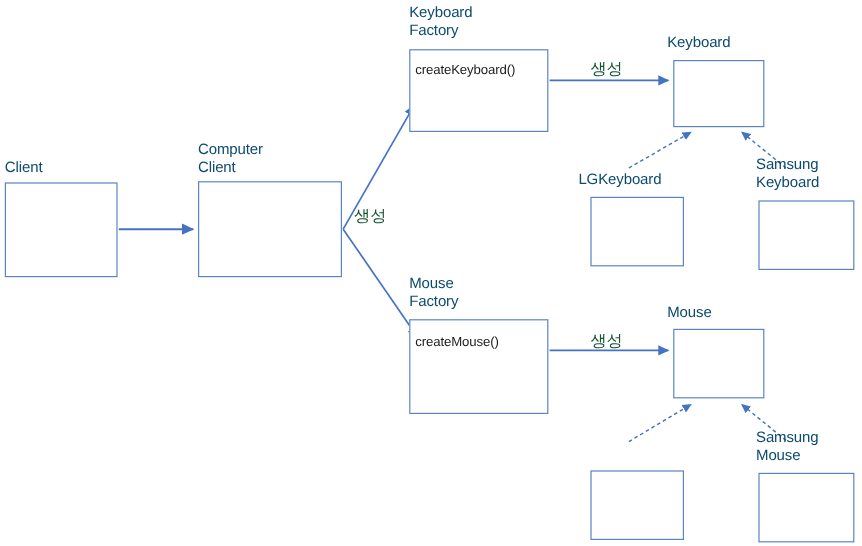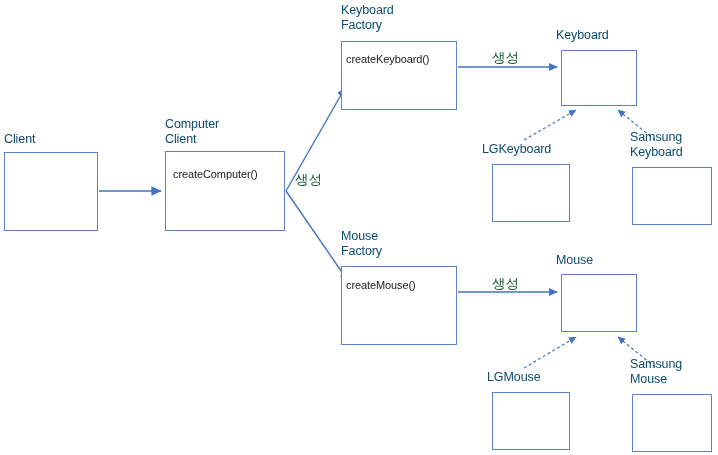--- a/index.html
+++ b/index.html
@@ -92,21 +92,20 @@
 
     <line x1="655" y1="367" x2="618" y2="337" stroke="#4472C4" stroke-width="1.2" stroke-dasharray="3,2.5" marker-end="url(#arrowDashed)"></line>
   </svg>
 
   <div class="node" style="left:4px; top:152px; width:94px; height:79px;"></div>
   <div class="node-title" style="left:4px; top:132px; width:94px;">Client</div>
 
   <div class="node" style="left:165px; top:151px; width:120px; height:80px;"></div>
   <div class="node-title" style="left:165px; top:117px; width:120px;">Computer
 Client</div>
-  <div class="node-method" style="left:173px; top:167px;">createComputer()</div>
 
   <div class="node" style="left:341px; top:41px; width:116px; height:69px;"></div>
   <div class="node-title" style="left:341px; top:3px; width:116px;">Keyboard
 Factory</div>
   <div class="node-method" style="left:346px; top:52px;">createKeyboard()</div>
 
   <div class="node" style="left:561px; top:50px; width:76px; height:56px;"></div>
   <div class="node-title" style="left:556px; top:28px; width:86px;">Keyboard</div>
 
   <div class="node" style="left:492px; top:164px; width:78px; height:58px;"></div>
@@ -118,21 +117,20 @@
 
   <div class="node" style="left:341px; top:266px; width:116px; height:79px;"></div>
   <div class="node-title" style="left:341px; top:229px; width:116px;">Mouse
 Factory</div>
   <div class="node-method" style="left:346px; top:278px;text-align:center;">createMouse()</div>
 
   <div class="node" style="left:561px; top:274px; width:76px; height:58px;"></div>
   <div class="node-title" style="left:556px; top:253px; width:86px;">Mouse</div>
 
   <div class="node" style="left:492px; top:392px; width:78px; height:58px;"></div>
-  <div class="node-title" style="left:487px; top:370px; width:88px;">LGMouse</div>
 
   <div class="node" style="left:632px; top:394px; width:80px; height:58px;"></div>
   <div class="node-title" style="left:630px; top:357px; width:84px;">Samsung
 Mouse</div>
 
   <div class="edge-label" style="left:295px; top:172px;">생성</div>
   <div class="edge-label" style="left:492px; top:50px;">생성</div>
   <div class="edge-label" style="left:492px; top:276px;">생성</div>
 
 </div>

